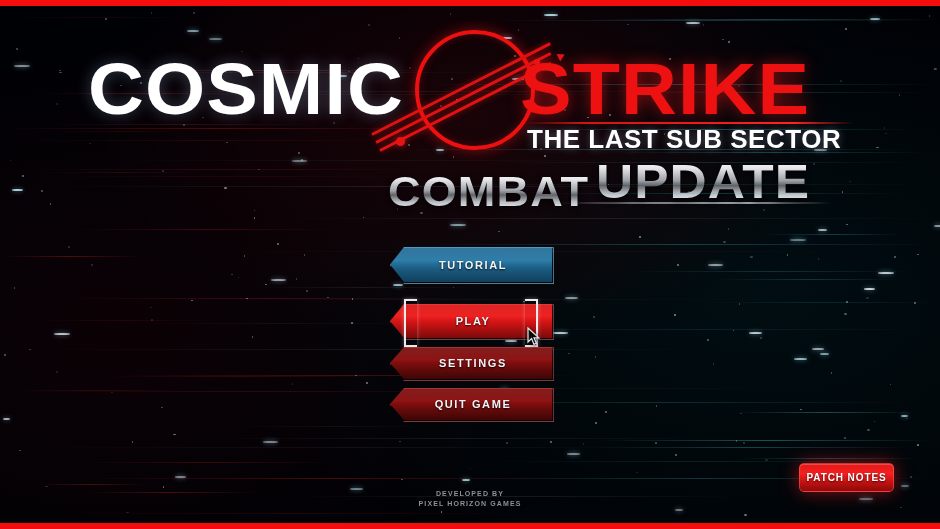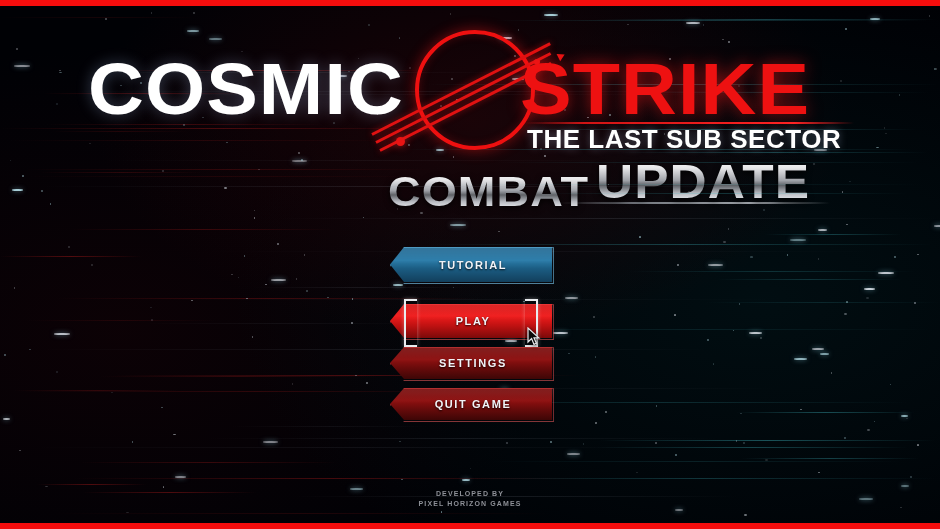--- a/index.html
+++ b/index.html
@@ -456,14 +456,17 @@
 
   <svg class="cursor" width="14" height="20" viewBox="0 0 14 20">
     <path d="M1 1 L1 15 L4.6 11.6 L7 17.4 L9.4 16.3 L7 10.8 L11.8 10.8 Z" fill="#0a0a0a" stroke="#e8eaee" stroke-width="1.2"></path>
   </svg>
 
   <div class="credits">
     <div>DEVELOPED BY</div>
     <div>PIXEL HORIZON GAMES</div>
   </div>
 
+  <div class="patch">
+    <span>PATCH NOTES</span>
+  </div>
 
 </div>
 
 </body></html>

